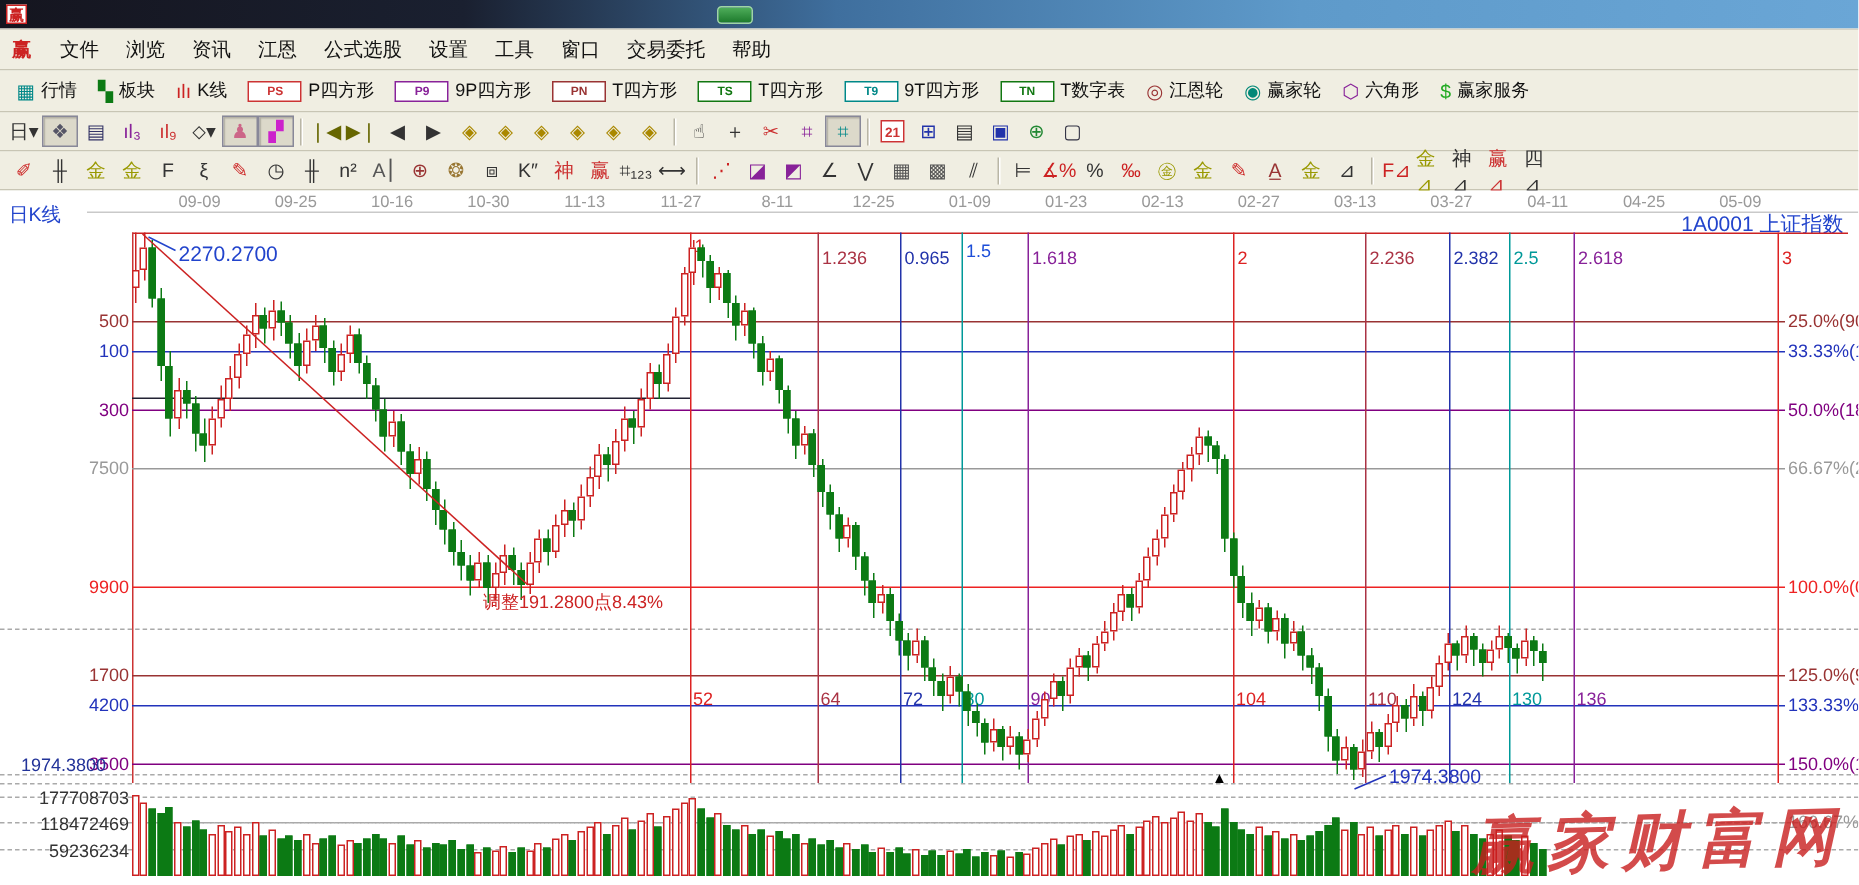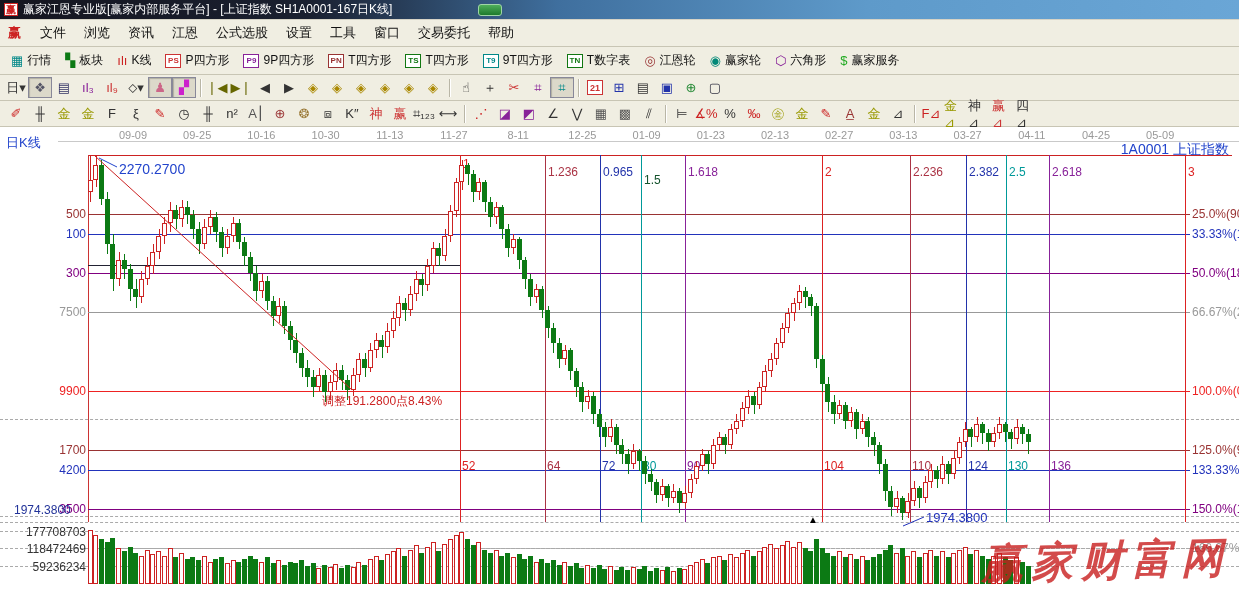--- a/index.html
+++ b/index.html
@@ -18,21 +18,21 @@
   .menubar { height:27px; background:#f0eee2; display:flex; align-items:center; padding:0 6px; border-bottom:1px solid #c8c5b4; }
   .menu-ico { color:#c22; font-weight:bold; font-size:13px; margin:0 10px 0 2px; }
   .menu-item { padding:3px 9px; color:#111; cursor:default; font-size:13px; }
 
   
   .toolbar { background:#f0eee2; display:flex; align-items:center; border-bottom:1px solid #c8c5b4; padding-left:4px; }
   .tb1 { height:28px; } .tb2 { height:26px; } .tb3 { height:26px; }
   .tbtn { display:flex; align-items:center; gap:4px; padding:2px 6px; border:1px solid transparent; cursor:default; white-space:nowrap; }
   .tbtn .glyph { font-size:13px; line-height:13px; }
   .tbtn .lbl { font-size:12px; color:#111; }
-  .boxico { width:16px; height:14px; border:1px solid; font-size:8px; font-weight:bold; display:flex; align-items:center; justify-content:center; background:#fff; }
+  .boxico { width:36px; height:14px; border:1px solid; font-size:8px; font-weight:bold; display:flex; align-items:center; justify-content:center; background:#fff; }
   .ibtn { width:24px; height:21px; display:flex; align-items:center; justify-content:center; border:1px solid transparent; font-size:13px; cursor:default; }
   .ibtn.pressed { border:1px solid #889; background:#dcd9ca; box-shadow:inset 1px 1px 1px rgba(0,0,0,.2); }
   .sep { width:1px; height:18px; background:#b9b6a6; margin:0 4px; box-shadow:1px 0 0 #fff; }
   .calico { border:1px solid #c33; color:#c33; font-size:9px; font-weight:bold; width:16px; height:15px; display:flex; align-items:center; justify-content:center; background:#fff; }
 
   
   .chart { position:relative; width:1239px; height:462px; background:#fff; overflow:hidden; }
   .abs { position:absolute; white-space:nowrap; }
   .date-lbl { color:#999; font-size:11px; top:2px; transform:translateX(-50%); }
   .hline { position:absolute; height:1px; }
@@ -48,21 +48,20 @@
   .frag { font-size:12px; width:50px; text-align:right; left:36px; }
   .cnt { font-size:12px; }
   .watermark { right:8px; bottom:0px; font-size:42px; font-weight:bold; font-style:italic;
     color:rgba(200,30,30,.8); letter-spacing:8px; transform:rotate(-1.5deg); font-family:"DejaVu Serif","Liberation Serif",serif; }
 </style>
 </head>
 <body>
 
 <div class="titlebar">
   <div class="app-icon">赢</div>
-  <div class="title">赢家江恩专业版[赢家内部服务平台] - [上证指数  SH1A0001-167日K线]</div>
   <div class="title-green-btn"></div>
 </div>
 
 <div class="menubar">
   <span class="menu-ico">赢</span>
 
 <div class="menu-item">文件</div>
     <div class="menu-item">浏览</div>
     <div class="menu-item">资讯</div>
     <div class="menu-item">江恩</div>
@@ -409,21 +408,21 @@
       <div class="vline" style="left: 460px; top: 28px; height: 367px; background: rgb(221, 34, 34);"></div>
       <div class="abs fib-lbl" style="left: 463px; top: 30px; color: rgb(221, 34, 34);">1</div>
       <div class="abs cnt" style="left: 462px; top: 332px; color: rgb(221, 34, 34);">52</div>
       <div class="vline" style="left: 545px; top: 28px; height: 367px; background: rgb(170, 51, 68);"></div>
       <div class="abs fib-lbl" style="left: 548px; top: 38px; color: rgb(170, 51, 68);">1.236</div>
       <div class="abs cnt" style="left: 547px; top: 332px; color: rgb(170, 51, 68);">64</div>
       <div class="vline" style="left: 600px; top: 28px; height: 367px; background: rgb(34, 51, 170);"></div>
       <div class="abs fib-lbl" style="left: 603px; top: 38px; color: rgb(34, 51, 170);">0.965</div>
       <div class="abs cnt" style="left: 602px; top: 332px; color: rgb(34, 51, 170);">72</div>
       <div class="vline" style="left: 641px; top: 28px; height: 367px; background: rgb(0, 153, 153);"></div>
-      <div class="abs fib-lbl" style="left: 644px; top: 46px; color: #14532d;">1.5</div>
+      <div class="abs fib-lbl" style="left: 644px; top: 33px; color: #1d4ed8;">1.5</div>
       <div class="abs cnt" style="left: 643px; top: 332px; color: rgb(0, 153, 153);">80</div>
       <div class="vline" style="left: 685px; top: 28px; height: 367px; background: rgb(136, 34, 153);"></div>
       <div class="abs fib-lbl" style="left: 688px; top: 38px; color: rgb(136, 34, 153);">1.618</div>
       <div class="abs cnt" style="left: 687px; top: 332px; color: rgb(136, 34, 153);">90</div>
       <div class="vline" style="left: 822px; top: 28px; height: 367px; background: rgb(221, 34, 34);"></div>
       <div class="abs fib-lbl" style="left: 825px; top: 38px; color: rgb(221, 34, 34);">2</div>
       <div class="abs cnt" style="left: 824px; top: 332px; color: rgb(221, 34, 34);">104</div>
       <div class="vline" style="left: 910px; top: 28px; height: 367px; background: rgb(170, 51, 68);"></div>
       <div class="abs fib-lbl" style="left: 913px; top: 38px; color: rgb(170, 51, 68);">2.236</div>
       <div class="abs cnt" style="left: 912px; top: 332px; color: rgb(170, 51, 68);">110</div>

